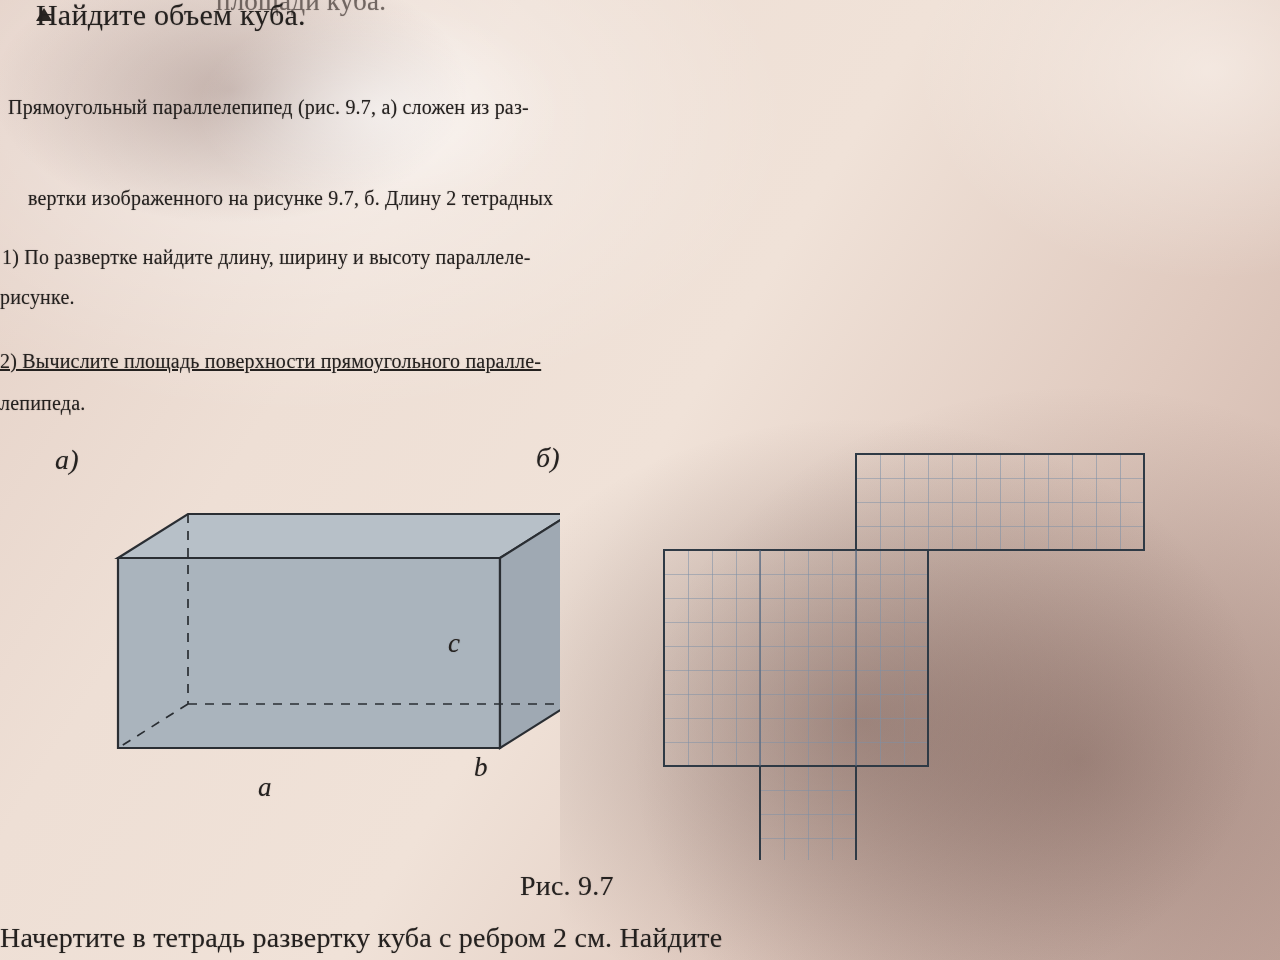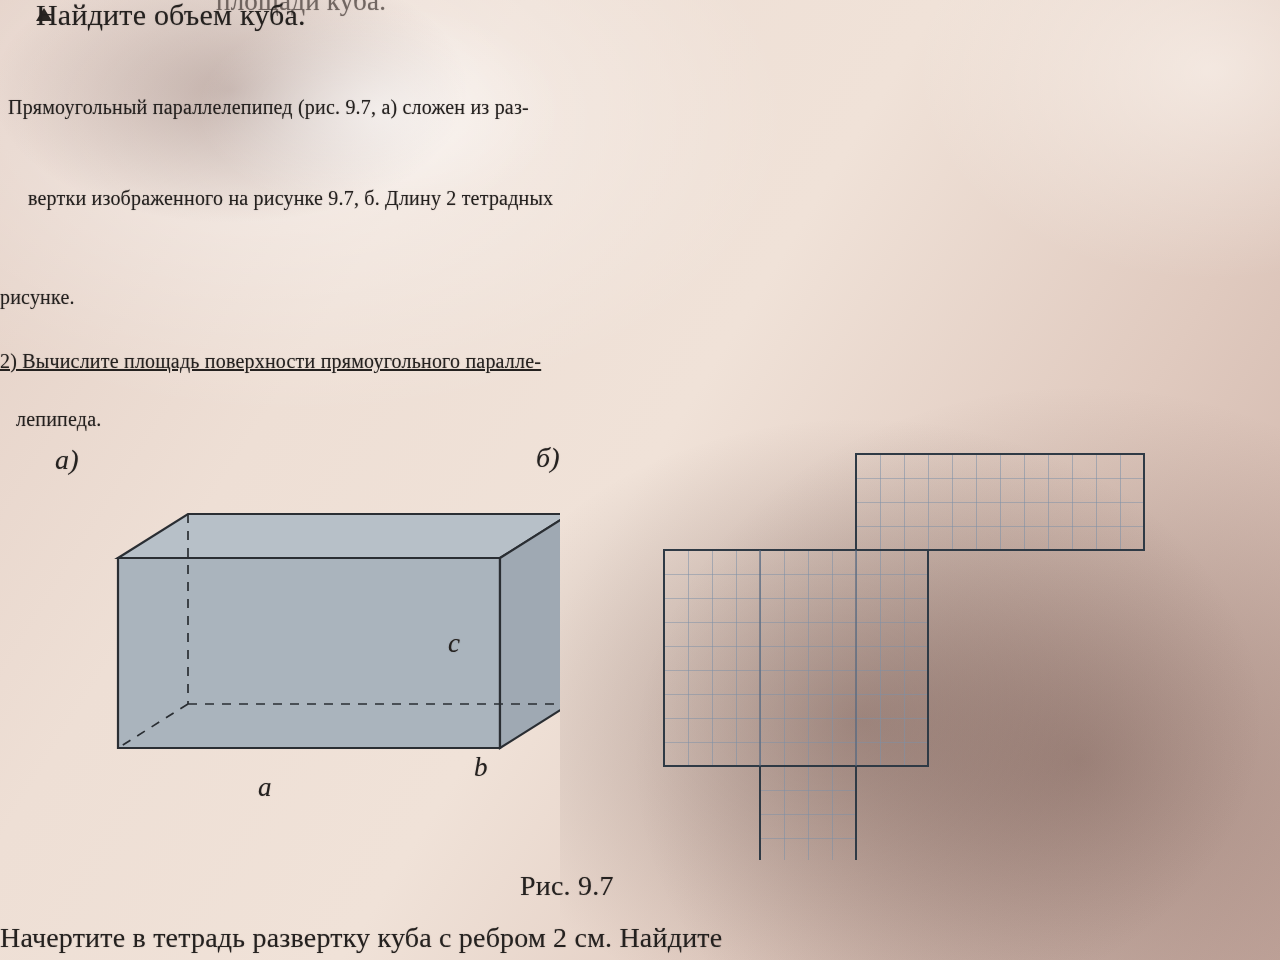--- a/index.html
+++ b/index.html
@@ -51,21 +51,21 @@
   #tri { position:absolute; left:36px; top:8px; width:0; height:0;
          border-left:8px solid transparent; border-right:8px solid transparent;
          border-bottom:13px solid #2b2724; }
 
   #l2  { left:8px;  top:96px; }
   #l3  { left:28px; top:152px;margin-top:35px; }
   #l4  { left:10px; top:192px; }
   #l5  { left:2px;  top:246px; }
   #l6  { left:0px;  top:286px; }
   #l7  { left:0px;  top:350px;text-decoration:underline; }
-  #l8  { left:16px;  top:392px;margin-top:16px; }
+  #l8  { left:0px;  top:392px; }
 
   #labA { left:55px;  top:444px; font-size:28px; font-style:italic; }
   #labB { left:536px; top:442px; font-size:28px; font-style:italic; }
 
   #figcap { left:520px; top:870px; font-size:28px; }
 
   #lbot { left:0px; top:922px; font-size:28px; }
 
   
   #box { position:absolute; left:100px; top:500px; width:460px; height:310px; }
@@ -90,20 +90,21 @@
 <div id="glare"></div>
 
 <div id="content">
 
   <div class="txt cut-top" id="l0">площади куба.</div>
   <div id="tri"></div>
   <div class="txt line" id="l1">Найдите объем куба.</div>
 
   <div class="txt line" id="l2">Прямоугольный параллелепипед (рис. 9.7, а) сложен из раз-</div>
   <div class="txt line" id="l3">вертки изображенного на рисунке 9.7, б. Длину 2 тетрадных</div>
+  <div class="txt line" id="l5">1) По развертке найдите длину, ширину и высоту параллеле-</div>
   <div class="txt line" id="l6">рисунке.</div>
   <div class="txt line" id="l7">2) Вычислите площадь поверхности прямоугольного паралле-</div>
   <div class="txt line" id="l8">лепипеда.</div>
 
   <div class="txt" id="labA">а)</div>
   <div class="txt" id="labB">б)</div>
 
   <div id="box">
     <svg width="460" height="310" viewBox="0 0 460 310">
 

